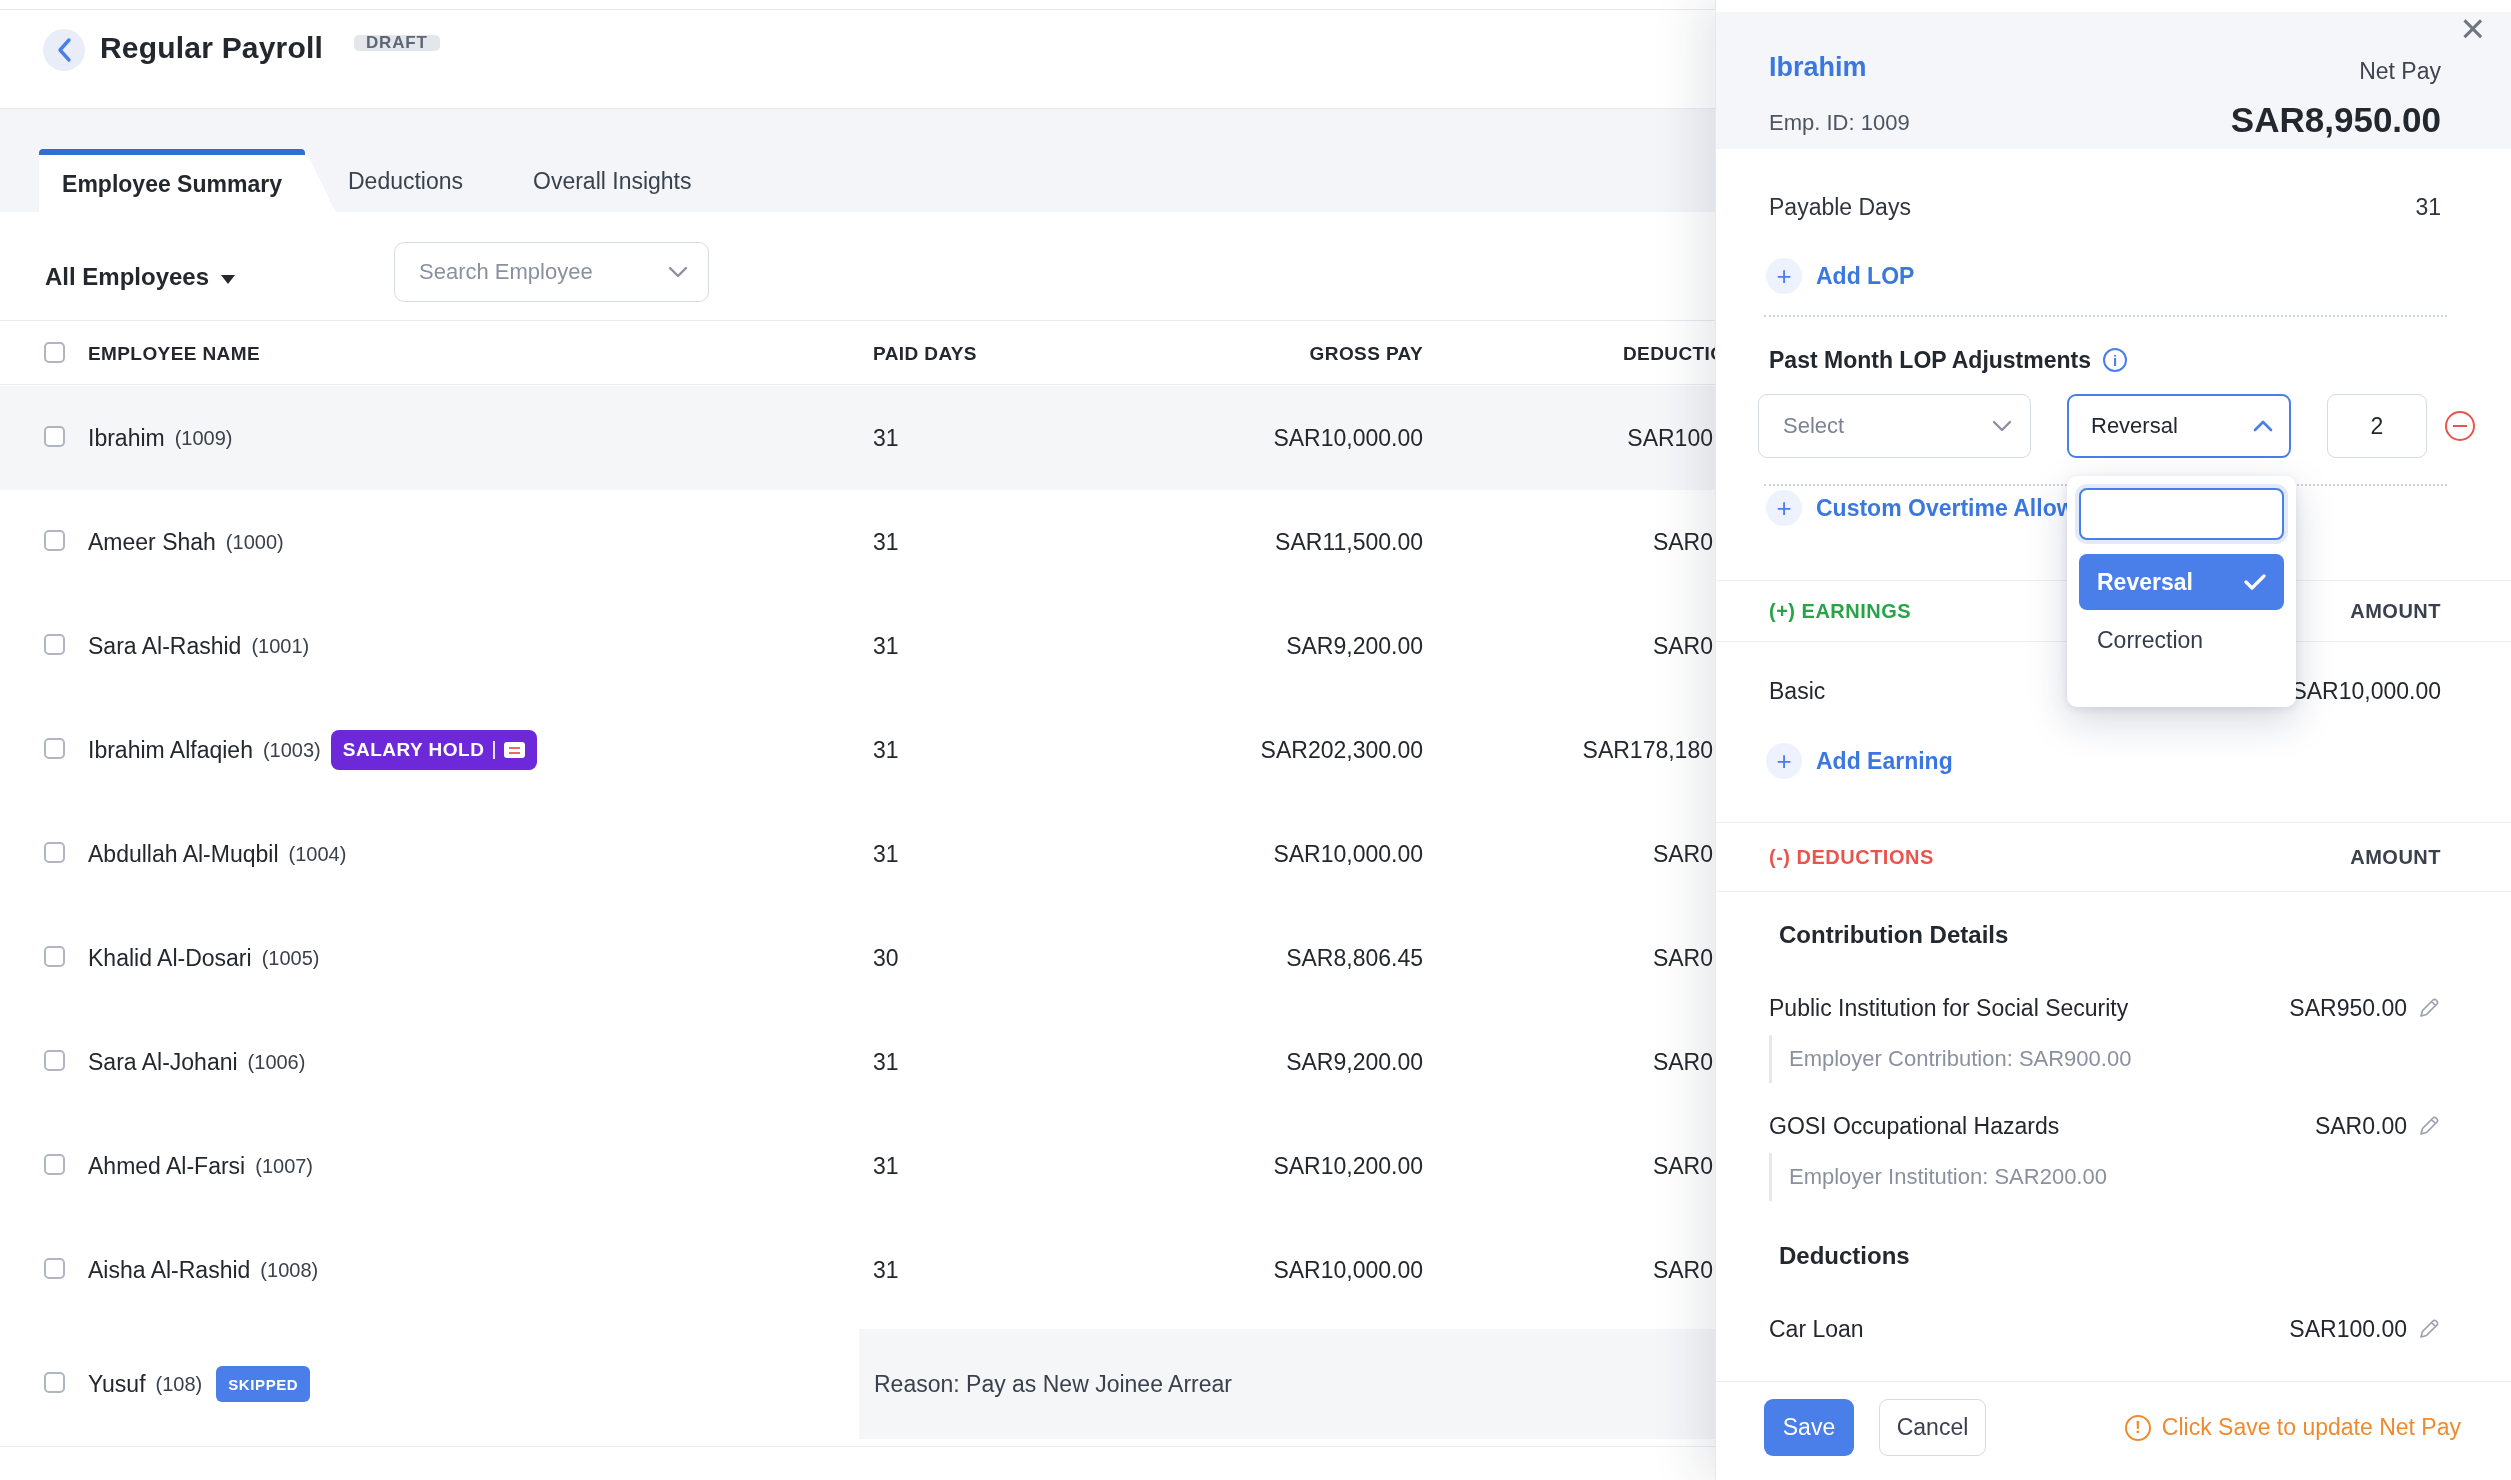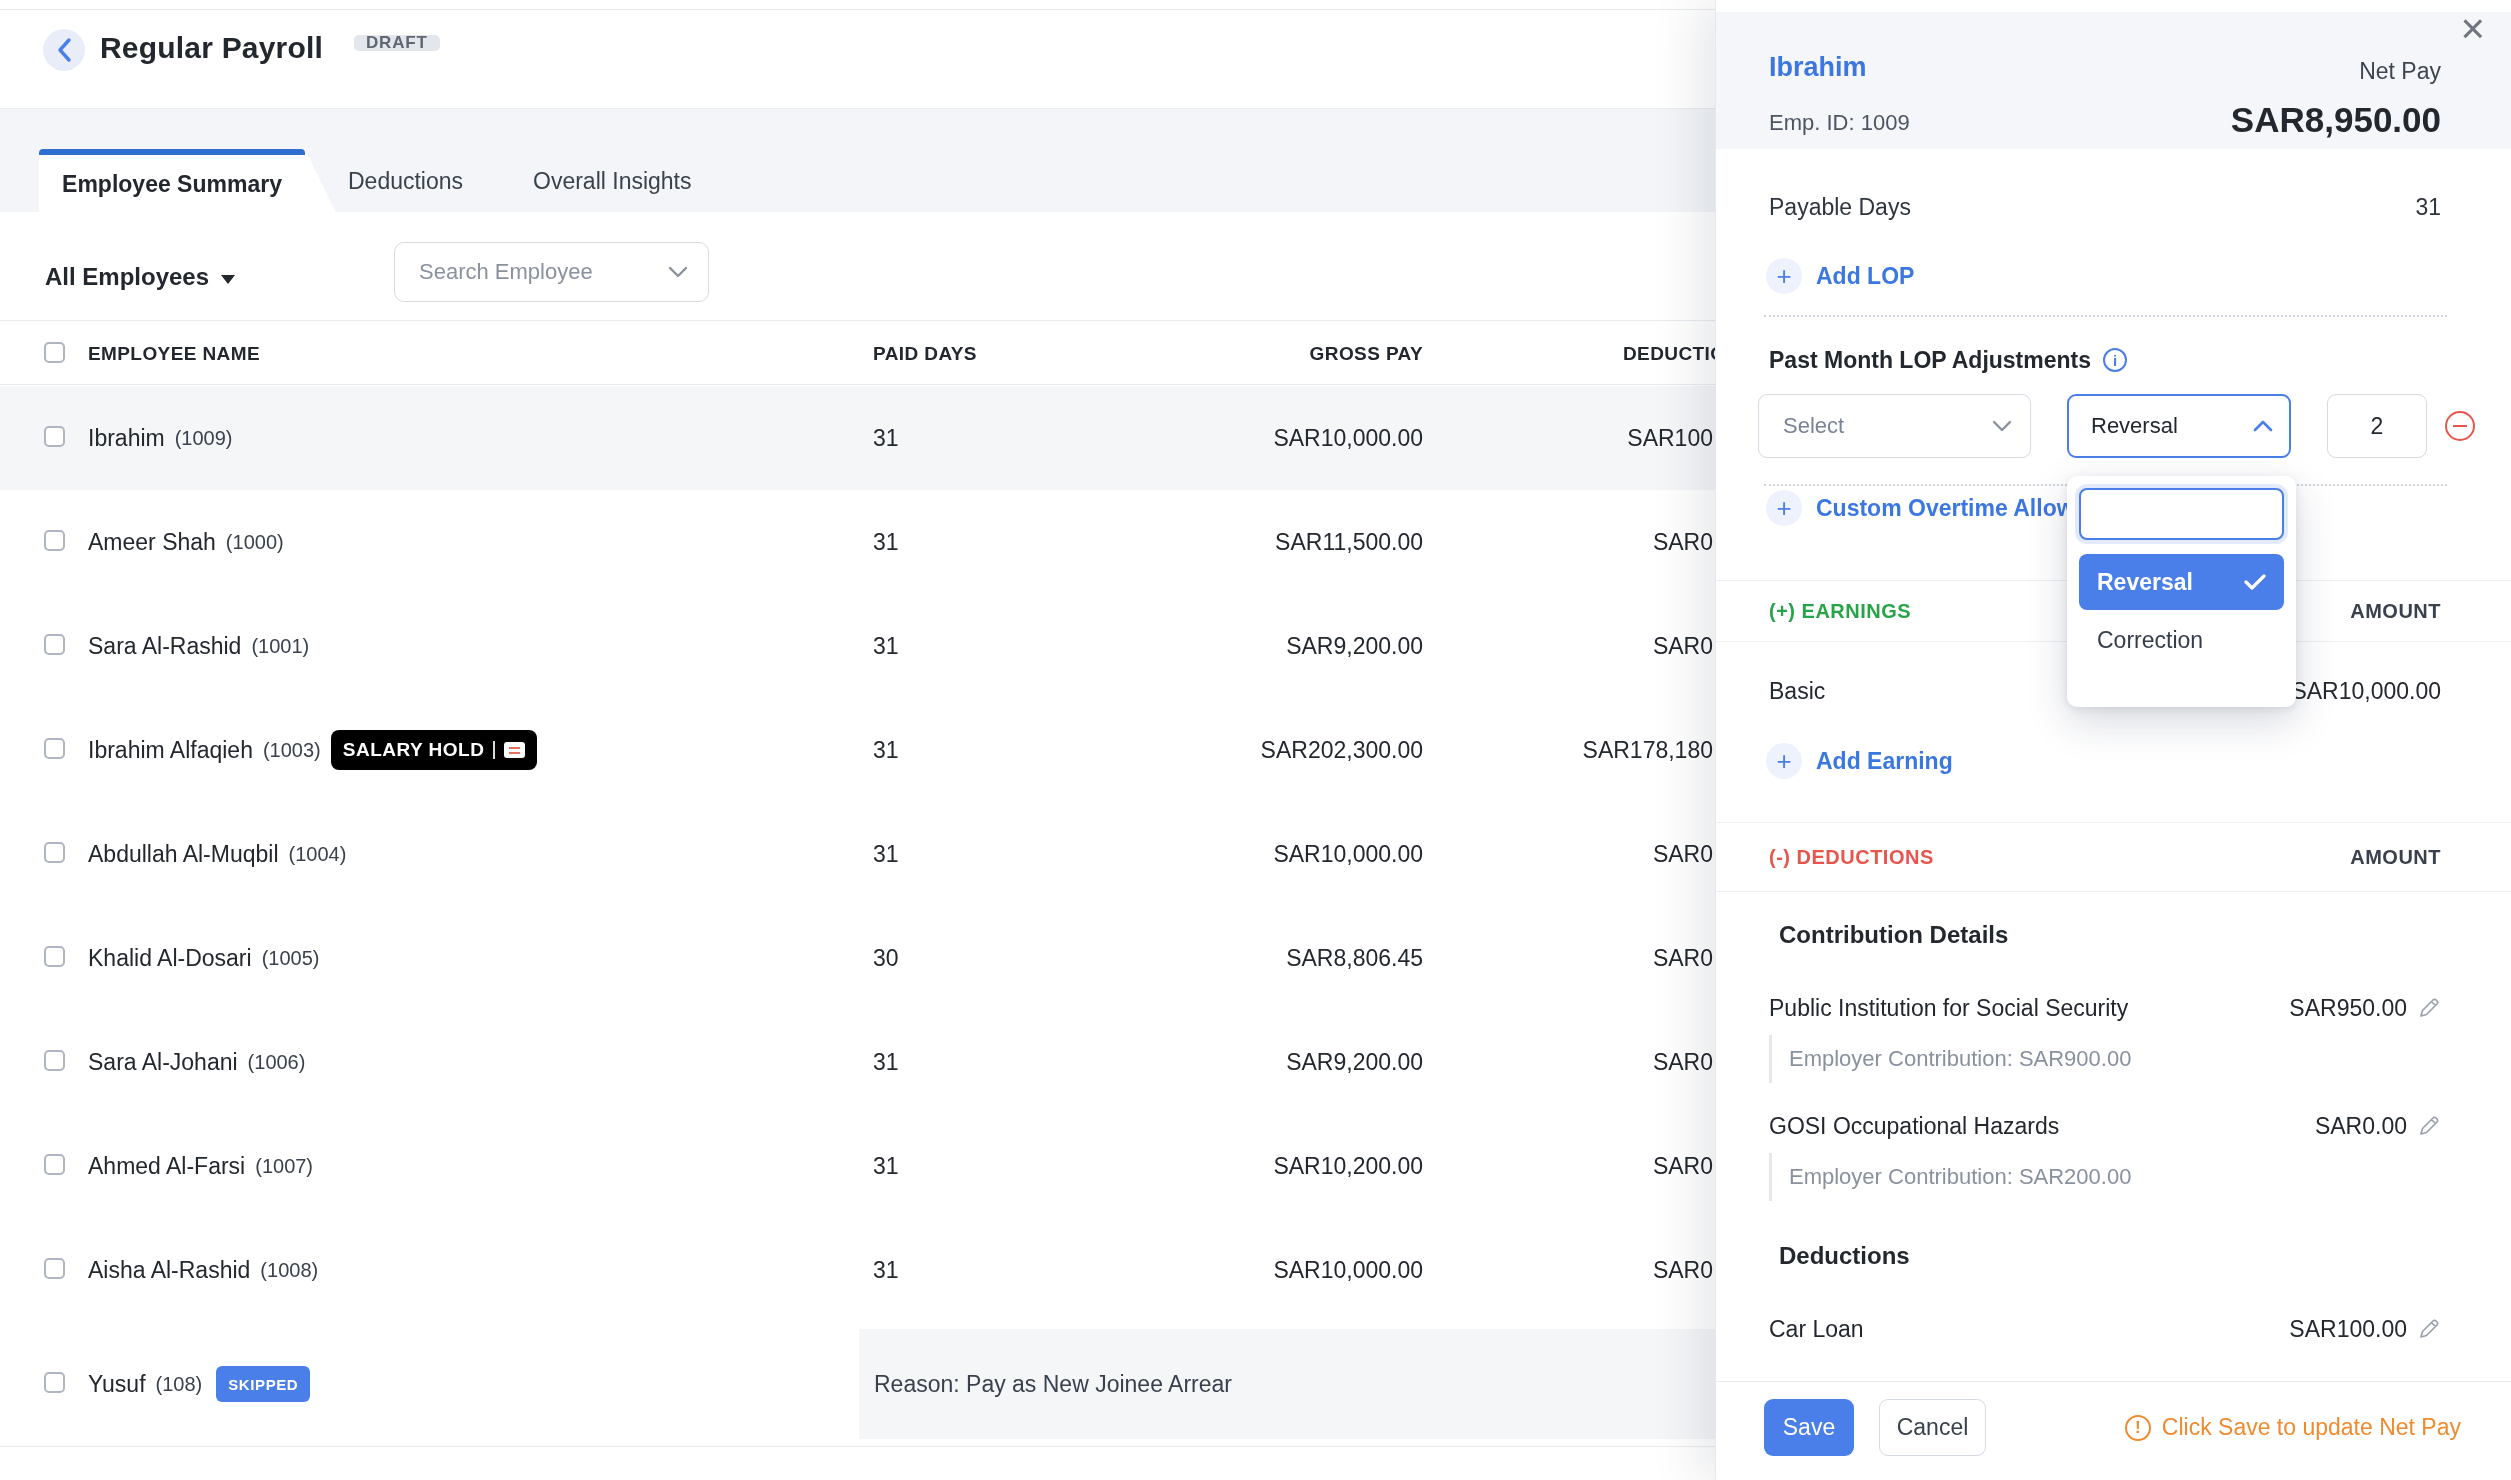--- a/index.html
+++ b/index.html
@@ -58,21 +58,21 @@
   .erow.tall{height:125px;border-bottom:1px solid var(--line);}
   .erow .cb{position:absolute;left:44px;top:50%;margin-top:-12px;}
   .cell-name{position:absolute;left:88px;top:0;height:100%;display:flex;align-items:center;gap:10px;}
   .cell-name .nm{font-size:23px;color:#23272e;}
   .cell-name .empid{font-size:20px;color:#3a414c;}
   .cell-paid{position:absolute;left:873px;top:0;height:100%;display:flex;align-items:center;font-size:23px;color:#23272e;}
   .cell-gross{position:absolute;left:1174px;width:249px;top:0;height:100%;display:flex;align-items:center;justify-content:flex-end;font-size:23px;color:#23272e;}
   .cell-ded{position:absolute;left:1393px;width:320px;top:0;height:100%;display:flex;align-items:center;justify-content:flex-end;font-size:23px;color:#23272e;overflow:hidden;}
   .reason-block{position:absolute;left:859px;right:0;top:7px;bottom:7px;background:#f5f6f8;display:flex;align-items:center;padding-left:15px;font-size:23px;color:#3a414c;}
   .badge{display:inline-flex;align-items:center;gap:9px;border-radius:6px;color:#fff;font-weight:700;}
-  .badge.hold{background:#000000;height:40px;padding:0 12px;font-size:19px;letter-spacing:0.5px;border-radius:8px;}
+  .badge.hold{background:#6d28d9;height:40px;padding:0 12px;font-size:19px;letter-spacing:0.5px;border-radius:8px;}
   .badge.skipped{background:#4a7ee8;height:36px;padding:0 12px;font-size:15px;letter-spacing:0.6px;margin-left:4px;}
   .badge-sep{width:2px;height:18px;background:rgba(255,255,255,.85);}
   .chat-icon{width:21px;height:16px;background:#fff;border-radius:3px;display:flex;flex-direction:column;justify-content:center;gap:3px;align-items:center;}
   .chat-icon i{display:block;width:11px;height:2px;background:#e76d62;}
 
   
   #panel{top:0;left:1715px;width:796px;height:1481px;background:#fff;border-left:1px solid #e6e8ec;box-shadow:-18px 0 44px rgba(31,41,55,.10);z-index:50;}
   #panel-close{position:absolute;top:8px;right:26px;font-size:42px;font-weight:300;color:#71767e;line-height:1;cursor:pointer;z-index:55;}
   #panel-head{position:absolute;top:12px;left:0;right:0;height:137px;background:#f4f6fa;}
   #emp-name{position:absolute;left:53px;top:40px;font-size:27px;font-weight:600;color:#3b77e0;}
@@ -418,21 +418,21 @@
 
   <div class="item-row" id="gosi-row">
     <span class="lb">GOSI Occupational Hazards</span>
     <span class="editable">
       <span class="amt">SAR0.00</span>
       <svg class="pencil" viewBox="0 0 24 24">
         <path d="M4 20 L5.5 14.5 L16 4 a2.1 2.1 0 0 1 3 0 l1 1 a2.1 2.1 0 0 1 0 3 L9.5 18.5 Z M14.5 5.5 l4 4" fill="none" stroke="#9aa1ac" stroke-width="1.7" stroke-linejoin="round"></path>
       </svg>
     </span>
   </div>
-  <div class="employer" id="employer2">Employer Contribution: SAR200.00</div>
+  <div class="employer" id="employer2">Employer Institution: SAR200.00</div>
 
   <div class="sub-title" id="ded-title">Deductions</div>
 
   <div class="item-row" id="carloan-row">
     <span class="lb">Car Loan</span>
     <span class="editable">
       <span class="amt">SAR100.00</span>
       <svg class="pencil" viewBox="0 0 24 24">
         <path d="M4 20 L5.5 14.5 L16 4 a2.1 2.1 0 0 1 3 0 l1 1 a2.1 2.1 0 0 1 0 3 L9.5 18.5 Z M14.5 5.5 l4 4" fill="none" stroke="#9aa1ac" stroke-width="1.7" stroke-linejoin="round"></path>
       </svg>

